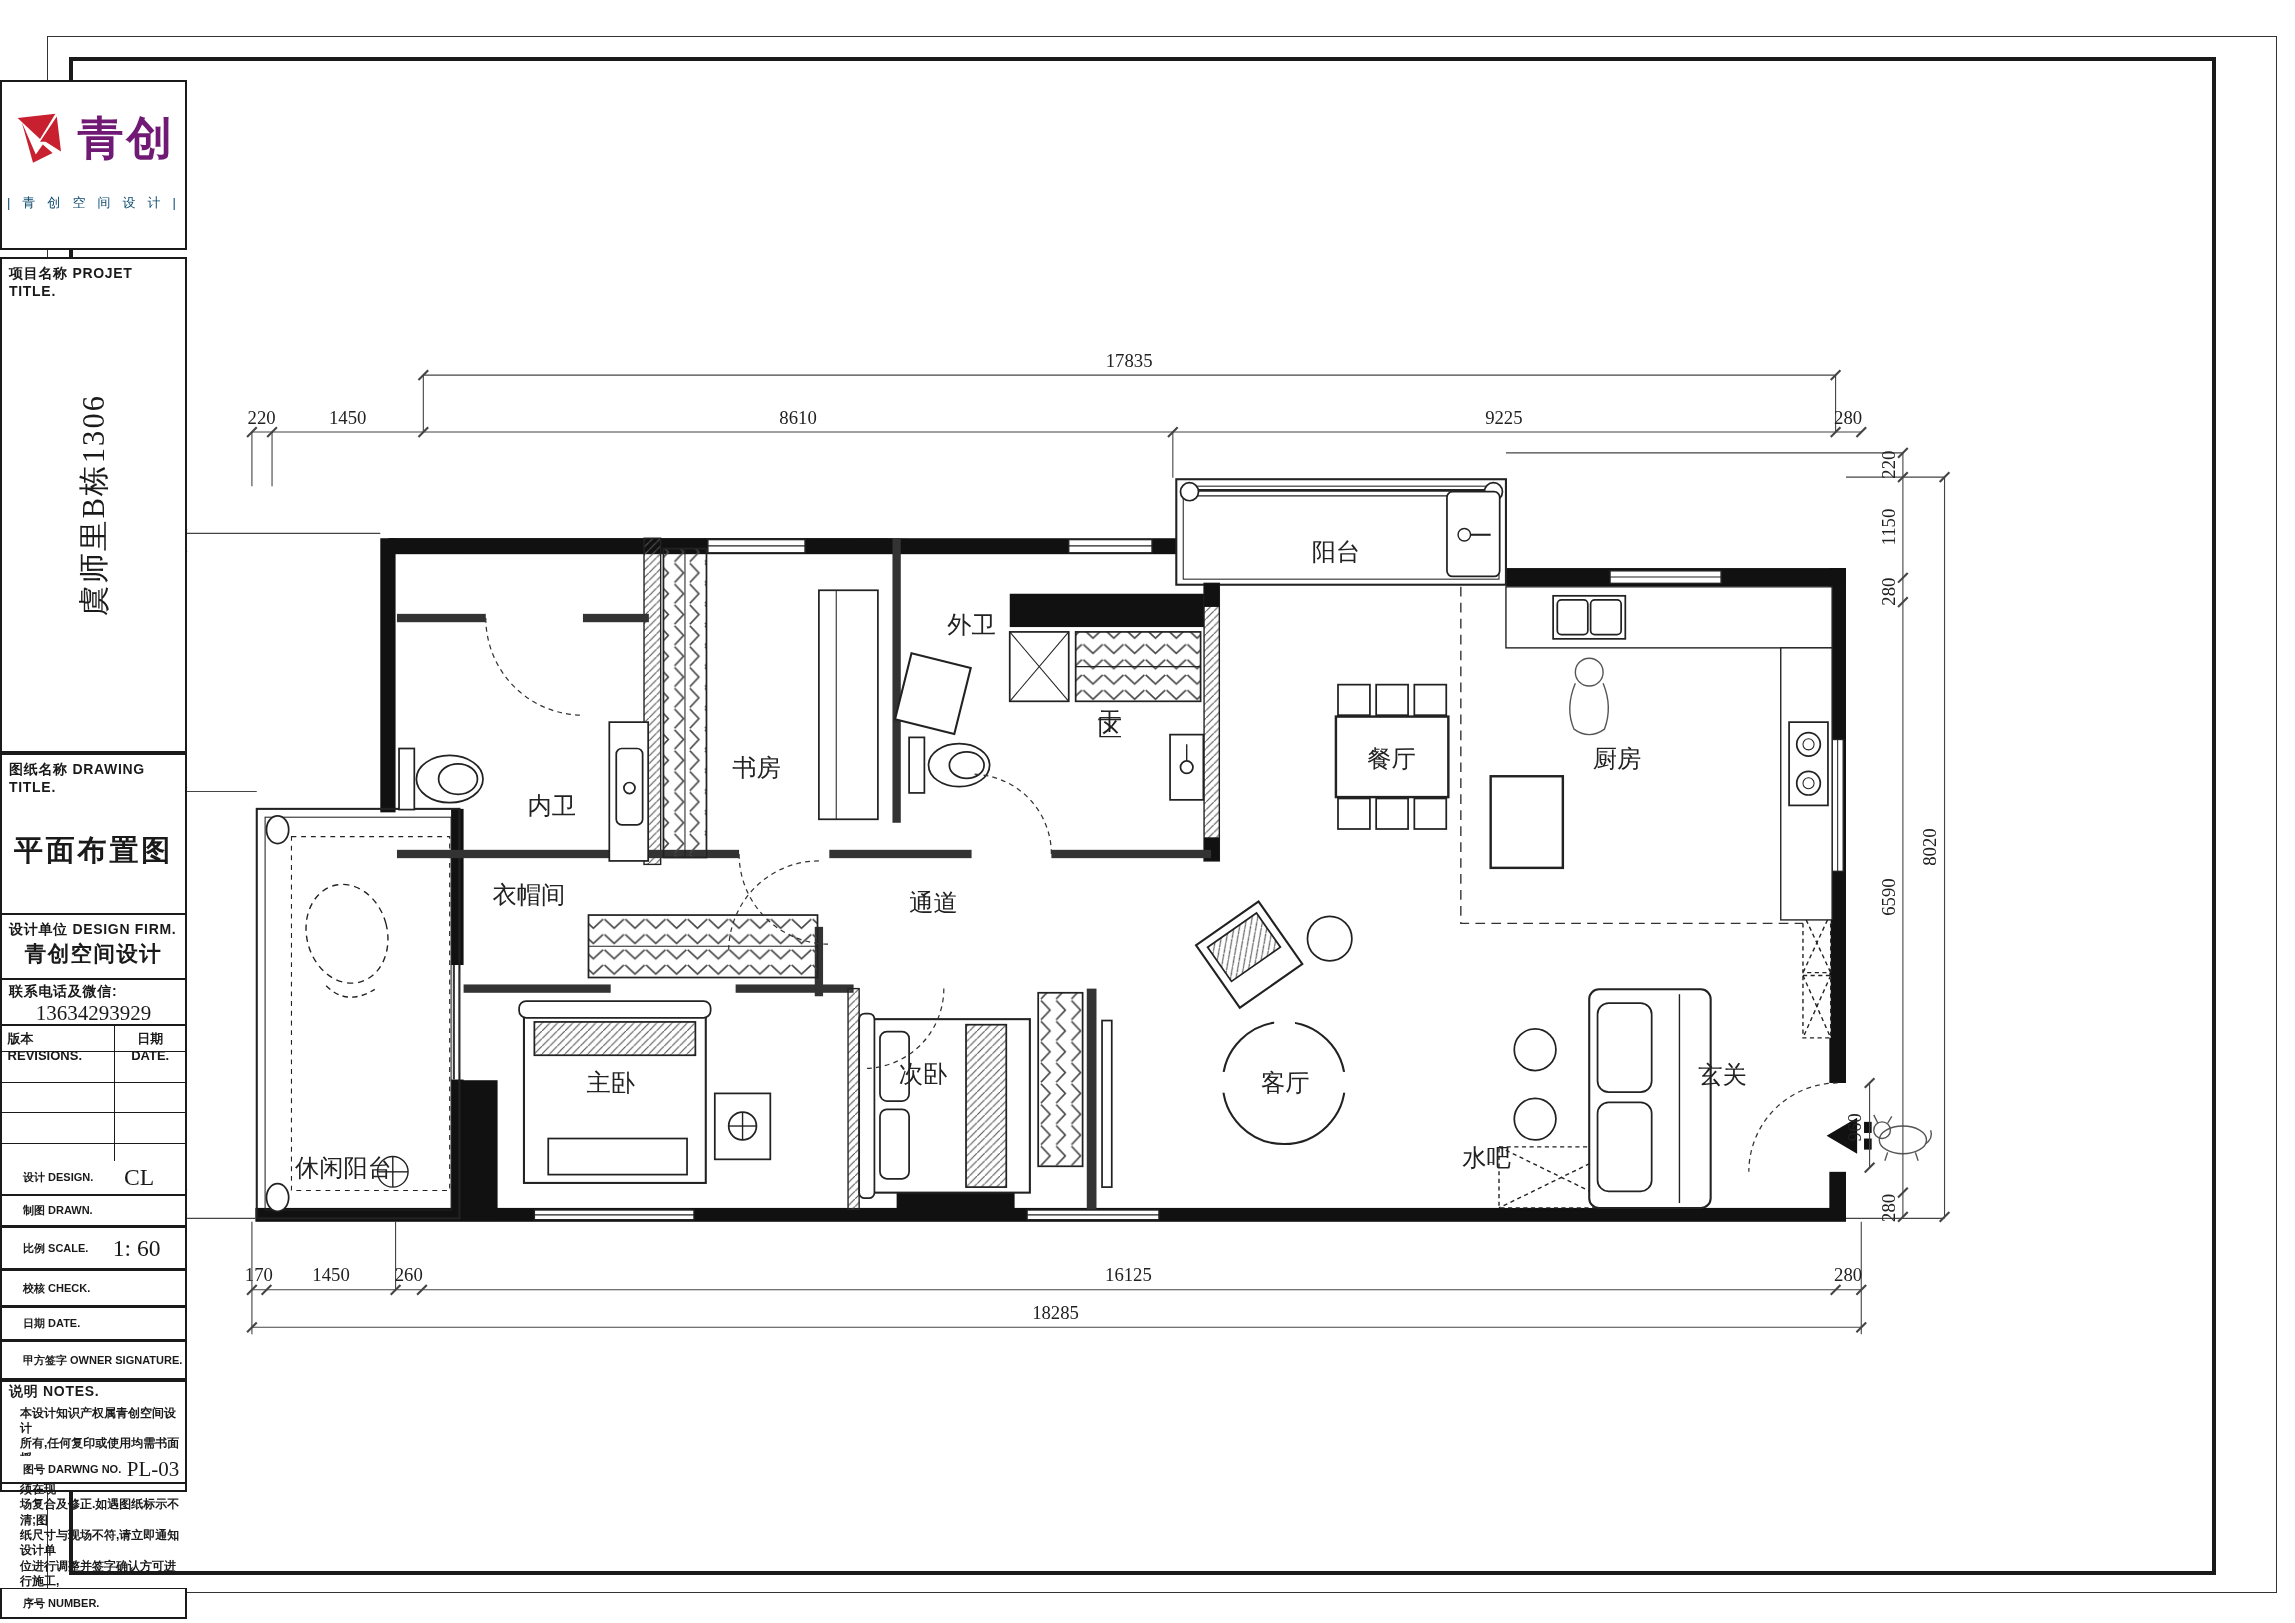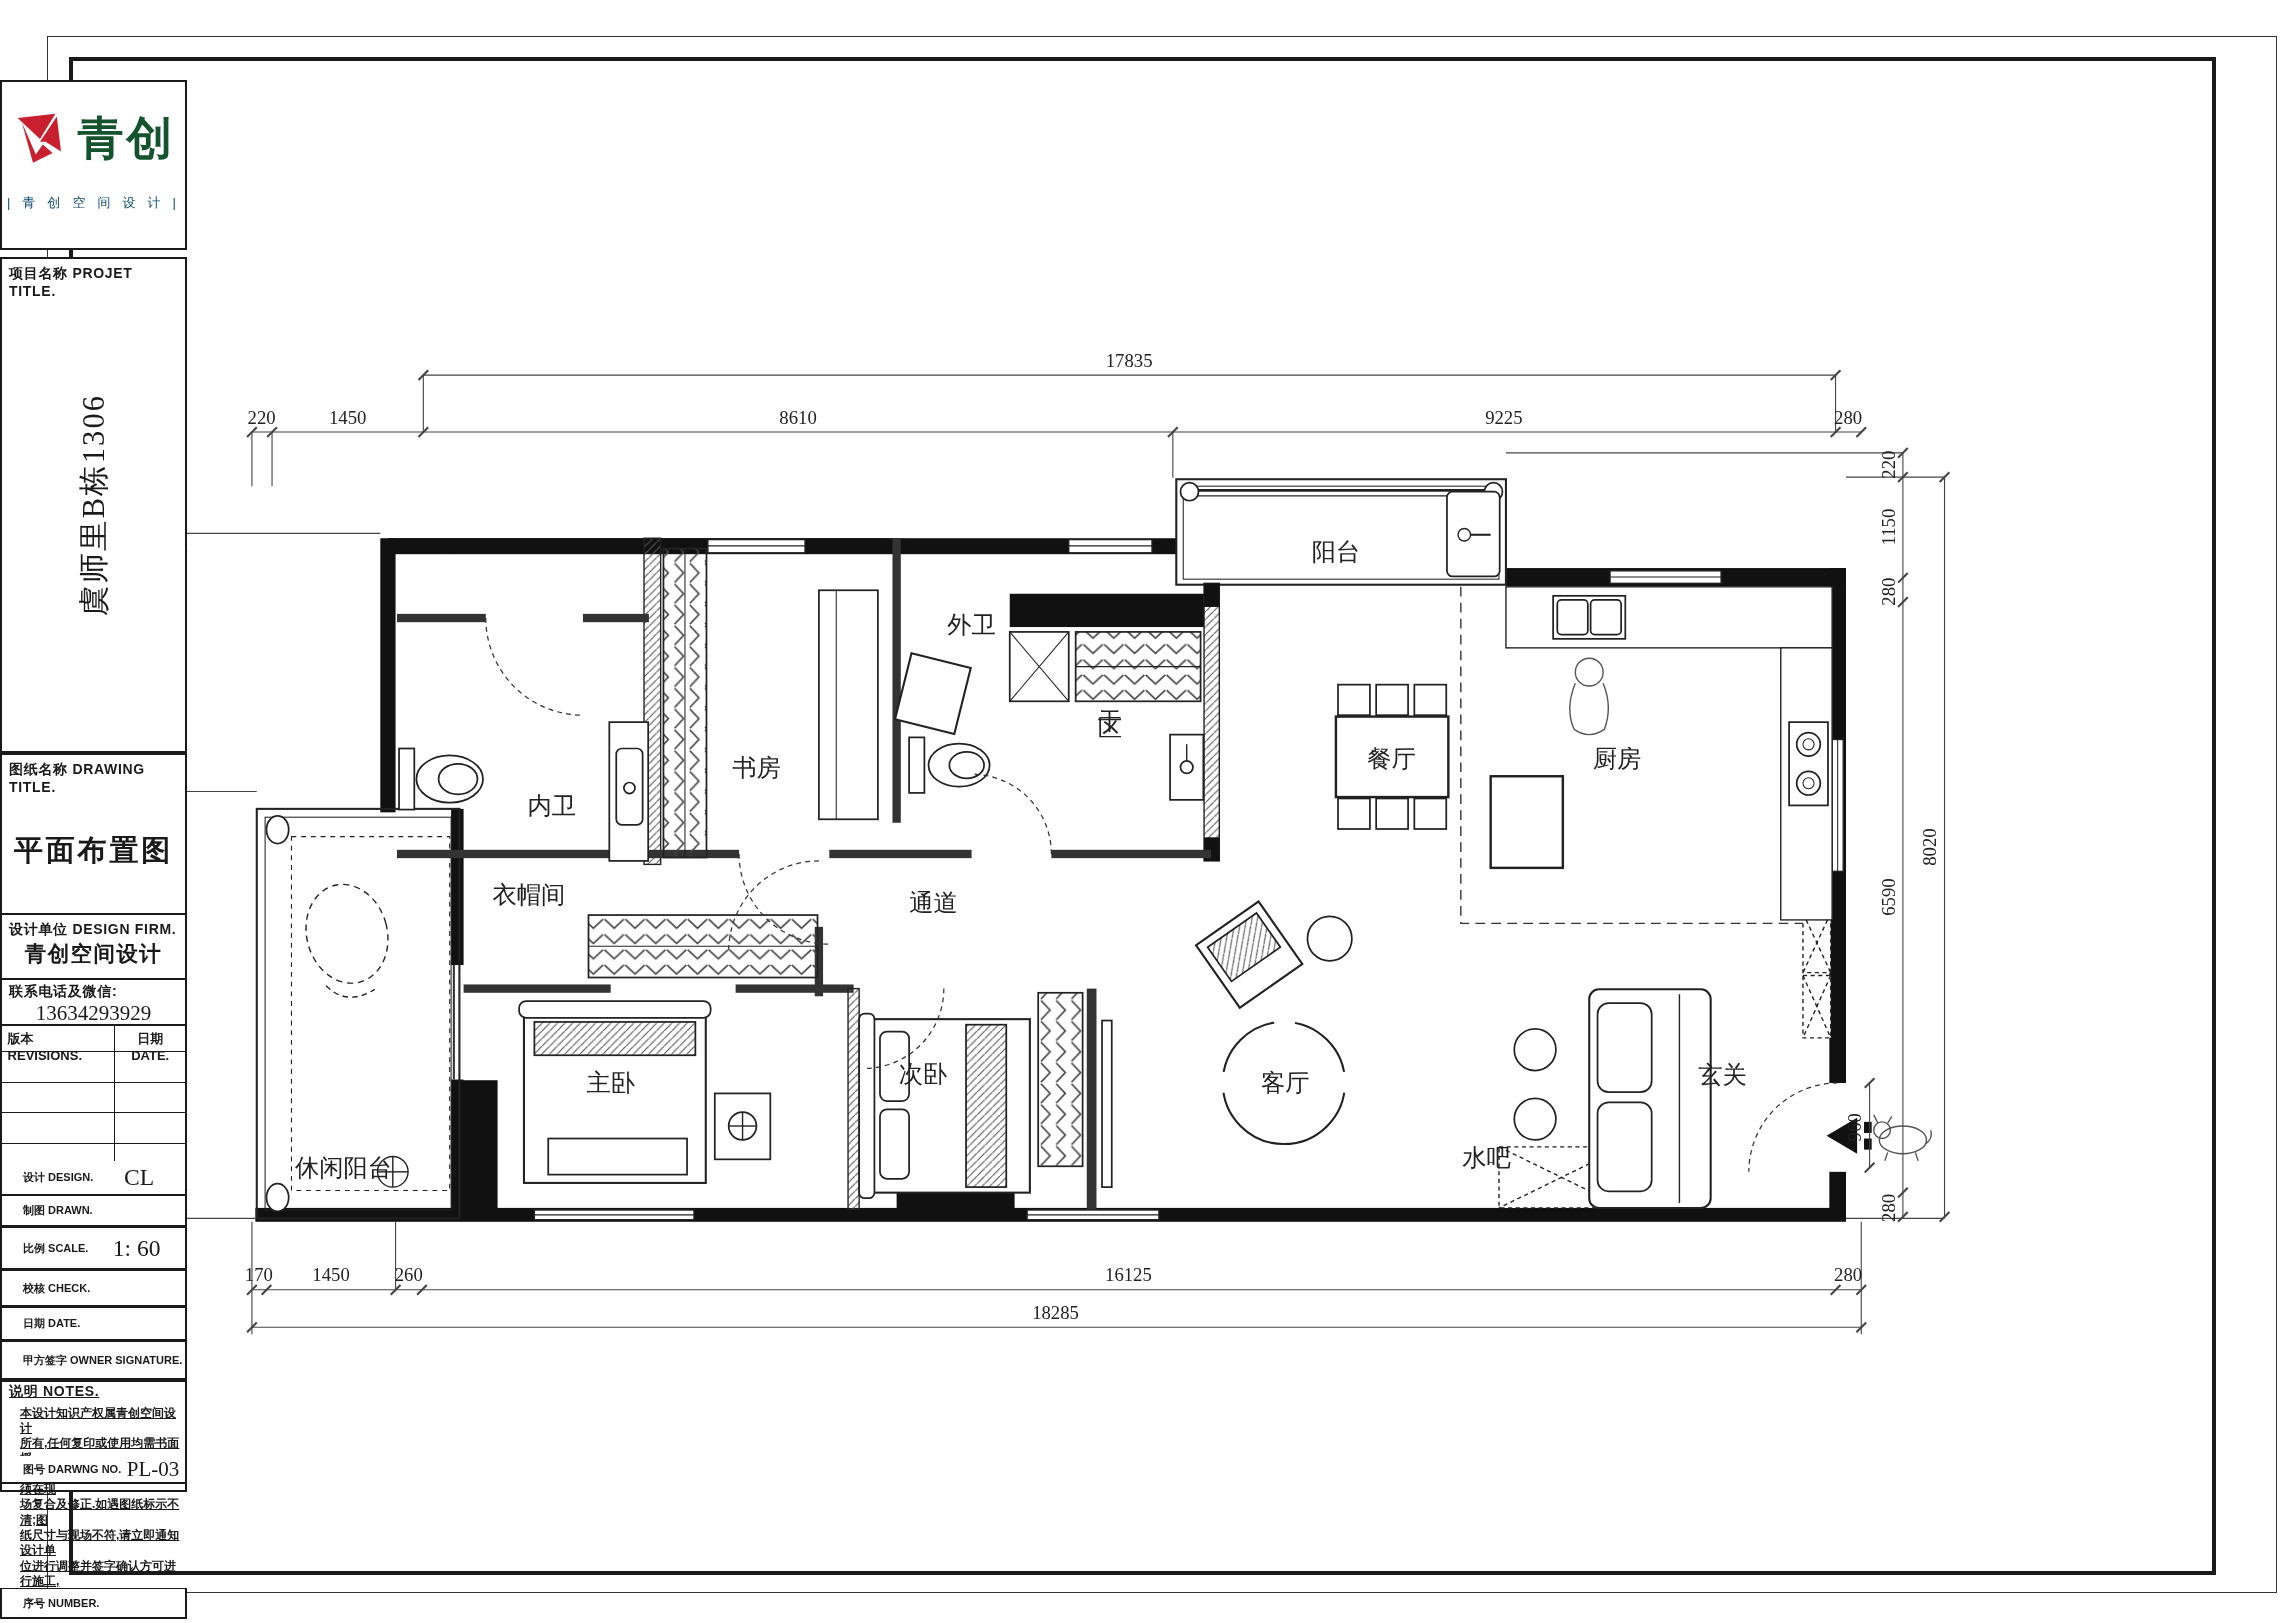--- a/index.html
+++ b/index.html
@@ -10,21 +10,21 @@
                 border:1.4px solid #333;}
   .border-inner{position:absolute;left:69px;top:57px;width:2139px;height:1510px;
                 border:4.2px solid #1a1a1a;}
   
   .tb{position:absolute;left:2006px;width:187px;border:2.1px solid #1a1a1a;background:#fff;box-sizing:border-box;}
   .tb-label{font-size:14px;font-weight:bold;padding:5.6px 7px 0 7px;letter-spacing:0.7px;}
   .tb-big{font-size:29px;font-weight:bold;text-align:center;letter-spacing:2.8px;}
   .tb-mid{font-size:21.5px;font-weight:bold;text-align:center;letter-spacing:1.4px;}
   .tb-num{font-size:21px;text-align:center;font-family:"Liberation Serif",serif;}
   .logo-row{display:flex;align-items:center;justify-content:center;margin-top:26px;}
-  .logo-brand{font-size:46px;font-weight:bold;color:#14532d;letter-spacing:2.8px;margin-left:9.7px;}
+  .logo-brand{font-size:46px;font-weight:bold;color:#701a75;letter-spacing:2.8px;margin-left:9.7px;}
   .logo-tag{font-size:13px;color:#0c4a6e;text-align:center;letter-spacing:4.2px;margin-top:23.6px;}
   .vert-name{position:absolute;left:50%;top:50%;transform:translate(-50%,-50%) rotate(-90deg);
              white-space:nowrap;font-size:30.5px;font-family:"Liberation Serif",serif;letter-spacing:2.1px;}
   .rev-grid{position:absolute;left:0;right:0;top:0;bottom:0;display:grid;
             grid-template-columns:62% 38%;grid-template-rows:26px 1fr 1fr 1fr 1fr;}
   .rev-grid div{border-right:1.4px solid #1a1a1a;border-bottom:1.4px solid #1a1a1a;
                 font-size:13px;font-weight:bold;padding:4.2px 5.6px;box-sizing:border-box;}
   .rev-grid div:nth-child(2n){border-right:none;text-align:center;}
   .rev-grid div:nth-child(9),.rev-grid div:nth-child(10){border-bottom:none;}
   .fld{display:flex;align-items:center;box-sizing:border-box;border-top:1.4px solid #1a1a1a;}
@@ -482,21 +482,21 @@
     <span class="val"></span>
   </div>
   <div class="tb sec fld" style="top:1307px;height:34px;">
     <span class="lab">日期 DATE.</span>
     <span class="val"></span>
   </div>
   <div class="tb sec fld" style="top:1341px;height:39px;">
     <span class="lab">甲方签字 OWNER SIGNATURE.</span>
   </div>
 
-  <div class="tb sec" style="top:1380px;height:112px;text-decoration:underline;">
+  <div class="tb sec" style="top:1380px;height:112px;">
     <div class="tb-label" style="padding-top:1.4px;">说明 NOTES.</div>
     <div class="notes-body">
       <div>本设计知识产权属青创空间设计</div>
       <div>所有,任何复印或使用均需书面授</div>
       <div>权.所有在图纸上标示的尺寸,须在现</div>
       <div>场复合及修正.如遇图纸标示不清;图</div>
       <div>纸尺寸与现场不符,请立即通知设计单</div>
       <div>位进行调整并签字确认方可进行施工,</div>
       <div>不可私自调整修改.</div>
     </div>

